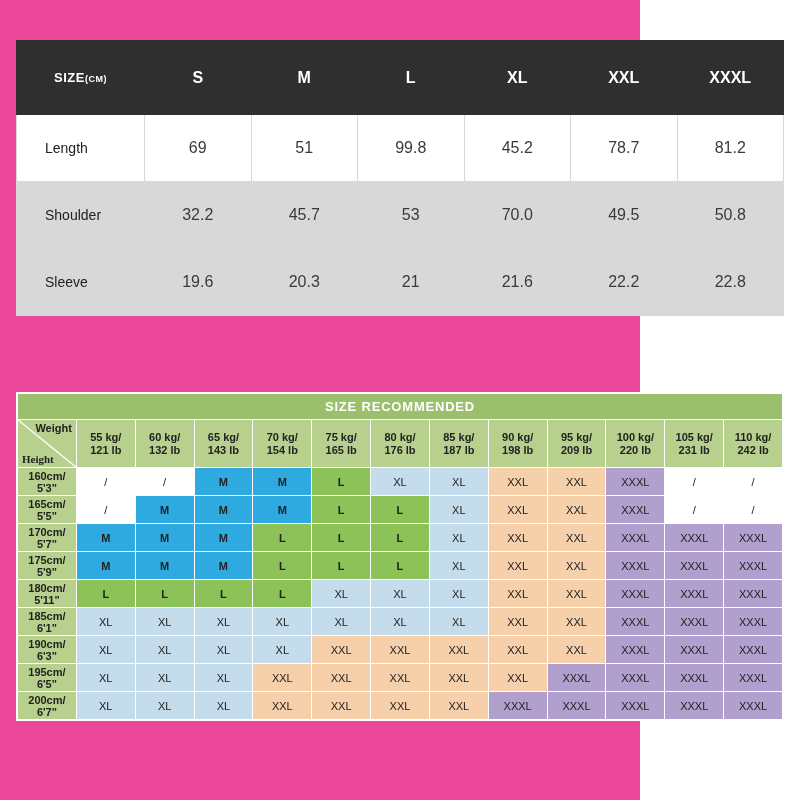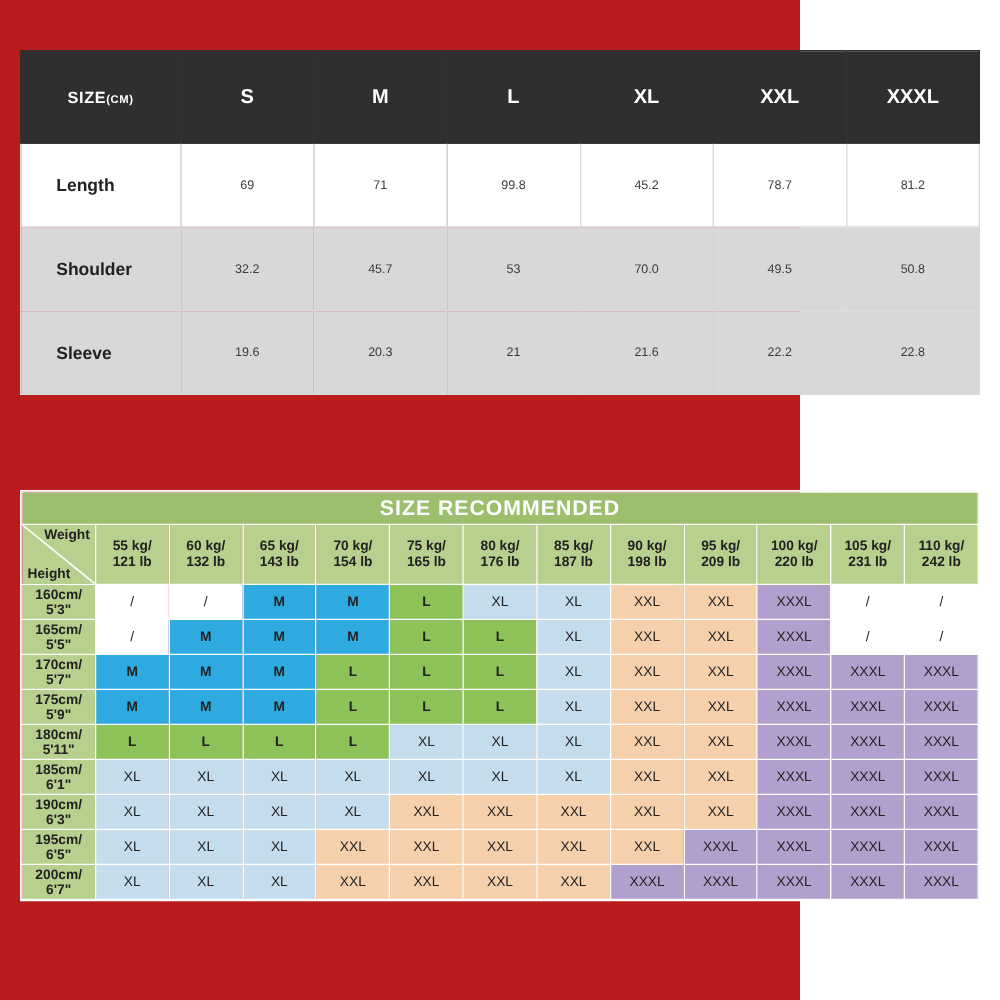--- a/index.html
+++ b/index.html
@@ -5,21 +5,21 @@
   * { box-sizing: border-box; }
   html, body {
     margin: 0; padding: 0;
     width: 800px; height: 800px;
     background: #ffffff;
     font-family: "Liberation Sans", sans-serif;
   }
   .page {
     width: 640px; height: 800px;
     position: relative;
-    background: #b91c1c;
+    background: #ec4899;
   }
 
   
   .measure-wrap {
     position: absolute;
     left: 16px; top: 40px;
     width: 768px;
   }
   table.measure {
     width: 100%;
@@ -42,27 +42,27 @@
   table.measure thead th.size-label {
     font-size: 13px;
     letter-spacing: .5px;
   }
   table.measure thead th.size-label .unit {
     font-size: 9px;
     vertical-align: baseline;
   }
   table.measure tbody td {
     height: 67px;
-    font-size: 10px;
+    font-size: 16px;
     color: #3a3a3a;
   }
   table.measure tbody tr.odd td { background: #ffffff; }
   table.measure tbody tr.even td { background: #d8d8d8; }
   table.measure tbody td.rowhead {
-    font-weight: bold;
+    font-weight: normal;
     font-size: 14px;
     color: #222;
     text-align: left;
     padding-left: 28px;
   }
 
   
   .rec-wrap {
     position: absolute;
     left: 16px; top: 392px;
@@ -79,21 +79,21 @@
     text-align: center;
     vertical-align: middle;
     font-size: 11px;
     color: #222;
     height: 28px;
   }
   table.rec .title {
     background: #9cbf6e;
     color: #ffffff;
     font-weight: bold;
-    font-size: 17px;
+    font-size: 13px;
     letter-spacing: .8px;
     height: 26px;
   }
   table.rec th.colhead {
     background: #b8d08e;
     font-weight: bold;
     font-size: 11px;
     line-height: 13px;
     height: 48px;
     color: #222;
@@ -113,21 +113,21 @@
   }
   .corner .diag {
     position: absolute; left: 0; top: 0; width: 100%; height: 100%;
   }
   .corner .w {
     position: absolute; right: 4px; top: 2px;
     font-size: 11px; font-weight: bold; color: #222;
   }
   .corner .h {
     position: absolute; left: 4px; bottom: 2px;
-    font-size: 11px; font-weight: bold; color: #222;
+    font-size: 11px; font-weight: bold; color: #222; font-family: Liberation Serif, serif;
   }
   .c-blue  { background: #2eaae0; color:#ffffff; font-weight:bold; }
   .c-green { background: #8cc257; color:#ffffff; font-weight:bold; }
   .c-lightblue { background: #c5dcec; color:#333; }
   .c-peach { background: #f6cfab; color:#333; }
   .c-purple { background: #b1a0cd; color:#333; }
   .c-slash { background:#ffffff; color:#555; }
 </style>
 </head>
 <body>
@@ -146,21 +146,21 @@
           <th>L</th>
           <th>XL</th>
           <th>XXL</th>
           <th>XXXL</th>
         </tr>
       </thead>
       <tbody>
         <tr class="odd">
           <td class="rowhead">Length</td>
           <td>69</td>
-          <td>71</td>
+          <td>51</td>
           <td>99.8</td>
           <td>45.2</td>
           <td>78.7</td>
           <td>81.2</td>
         </tr>
         <tr class="even">
           <td class="rowhead">Shoulder</td>
           <td>32.2</td>
           <td>45.7</td>
           <td>53</td>

